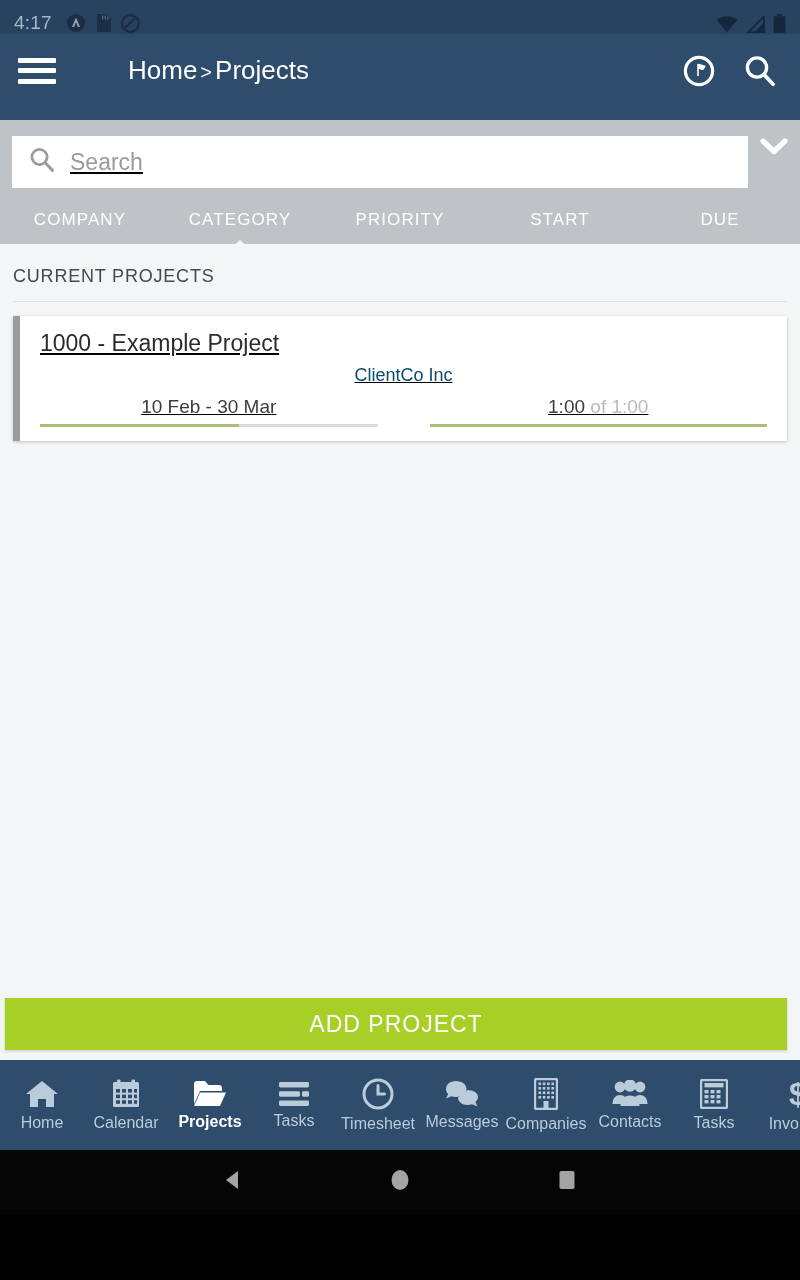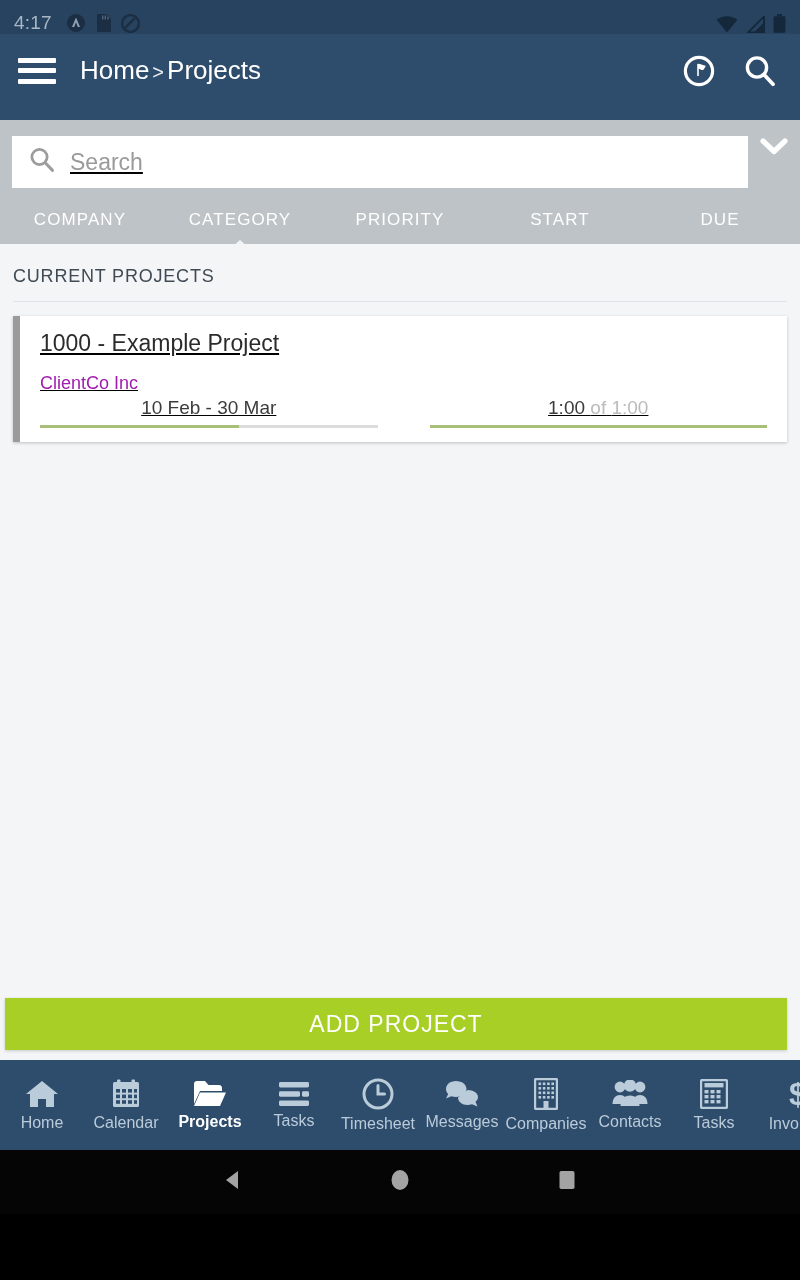--- a/index.html
+++ b/index.html
@@ -18,21 +18,21 @@
     padding: 12px 14px 0 14px;
     color: #9FB0C0;
   }
   .sb-time { font-size: 19px; color: #A8B7C6; letter-spacing: .2px; }
   .sb-left-icons { display: flex; align-items: center; gap: 9px; margin-left: 14px; }
   .sb-right { margin-left: auto; display: flex; align-items: flex-end; gap: 8px; }
 
   
   .appbar {
     height: 86px; background: #2E4C6B;
-    display: flex; align-items: center; padding: 0 22px 13px 18px;
+    display: flex; align-items: center; padding: 0 22px 13px 18px; gap: 48px;
   }
   .hamburger { width: 38px; height: 26px; display: flex; flex-direction: column;
                justify-content: space-between; cursor: pointer; }
   .hamburger span { display: block; height: 5px; background: #FFFFFF; border-radius: 1px; }
   .breadcrumb {
     margin-left: 24px; color: #FFFFFF; font-size: 26px; font-weight: 400;
     white-space: nowrap;
   }
   .breadcrumb .sep { font-size: 20px; padding: 0 3px; color: #E8EEF3; }
   .appbar-actions { margin-left: auto; display: flex; align-items: center; gap: 26px; }
@@ -78,23 +78,23 @@
 
   .card-wrap { padding: 14px 13px 0 13px; }
   .card {
     background: #FFFFFF; display: flex;
     box-shadow: 0 1px 3px rgba(0,0,0,.22);
     min-height: 100px;
   }
   .card-accent { width: 7px; background: #9B9B9B; flex: 0 0 7px; }
   .card-body { flex: 1; padding: 14px 20px 14px 20px; text-decoration: underline; }
   .card-title { font-size: 23px; color: #2B2B2B; font-weight: 400; }
-  .card-sub { font-size: 18px; color: #a21caf; margin-top: 16px; }
-
-  .meters { display: flex; margin-top: 3px; gap: 52px; }
+  .card-sub { font-size: 18px; color: #0c4a6e; margin-top: 8px; text-align: center; }
+
+  .meters { display: flex; margin-top: 10px; gap: 52px; }
   .meter { flex: 1; }
   .meter-label { text-align: center; font-size: 19px; color: #3C3C3C; padding-bottom: 6px; }
   .meter-label .muted { color: #BBBBBB; }
   .meter-track { height: 3px; background: #DCDCDC; width: 100%; }
   .meter-fill { height: 3px; background: #A9BE76; }
 
   
   .addbtn {
     position: absolute; left: 5px; right: 13px; bottom: 10px;
     height: 52px; background: #A8CF26; color: #FFFFFF;

